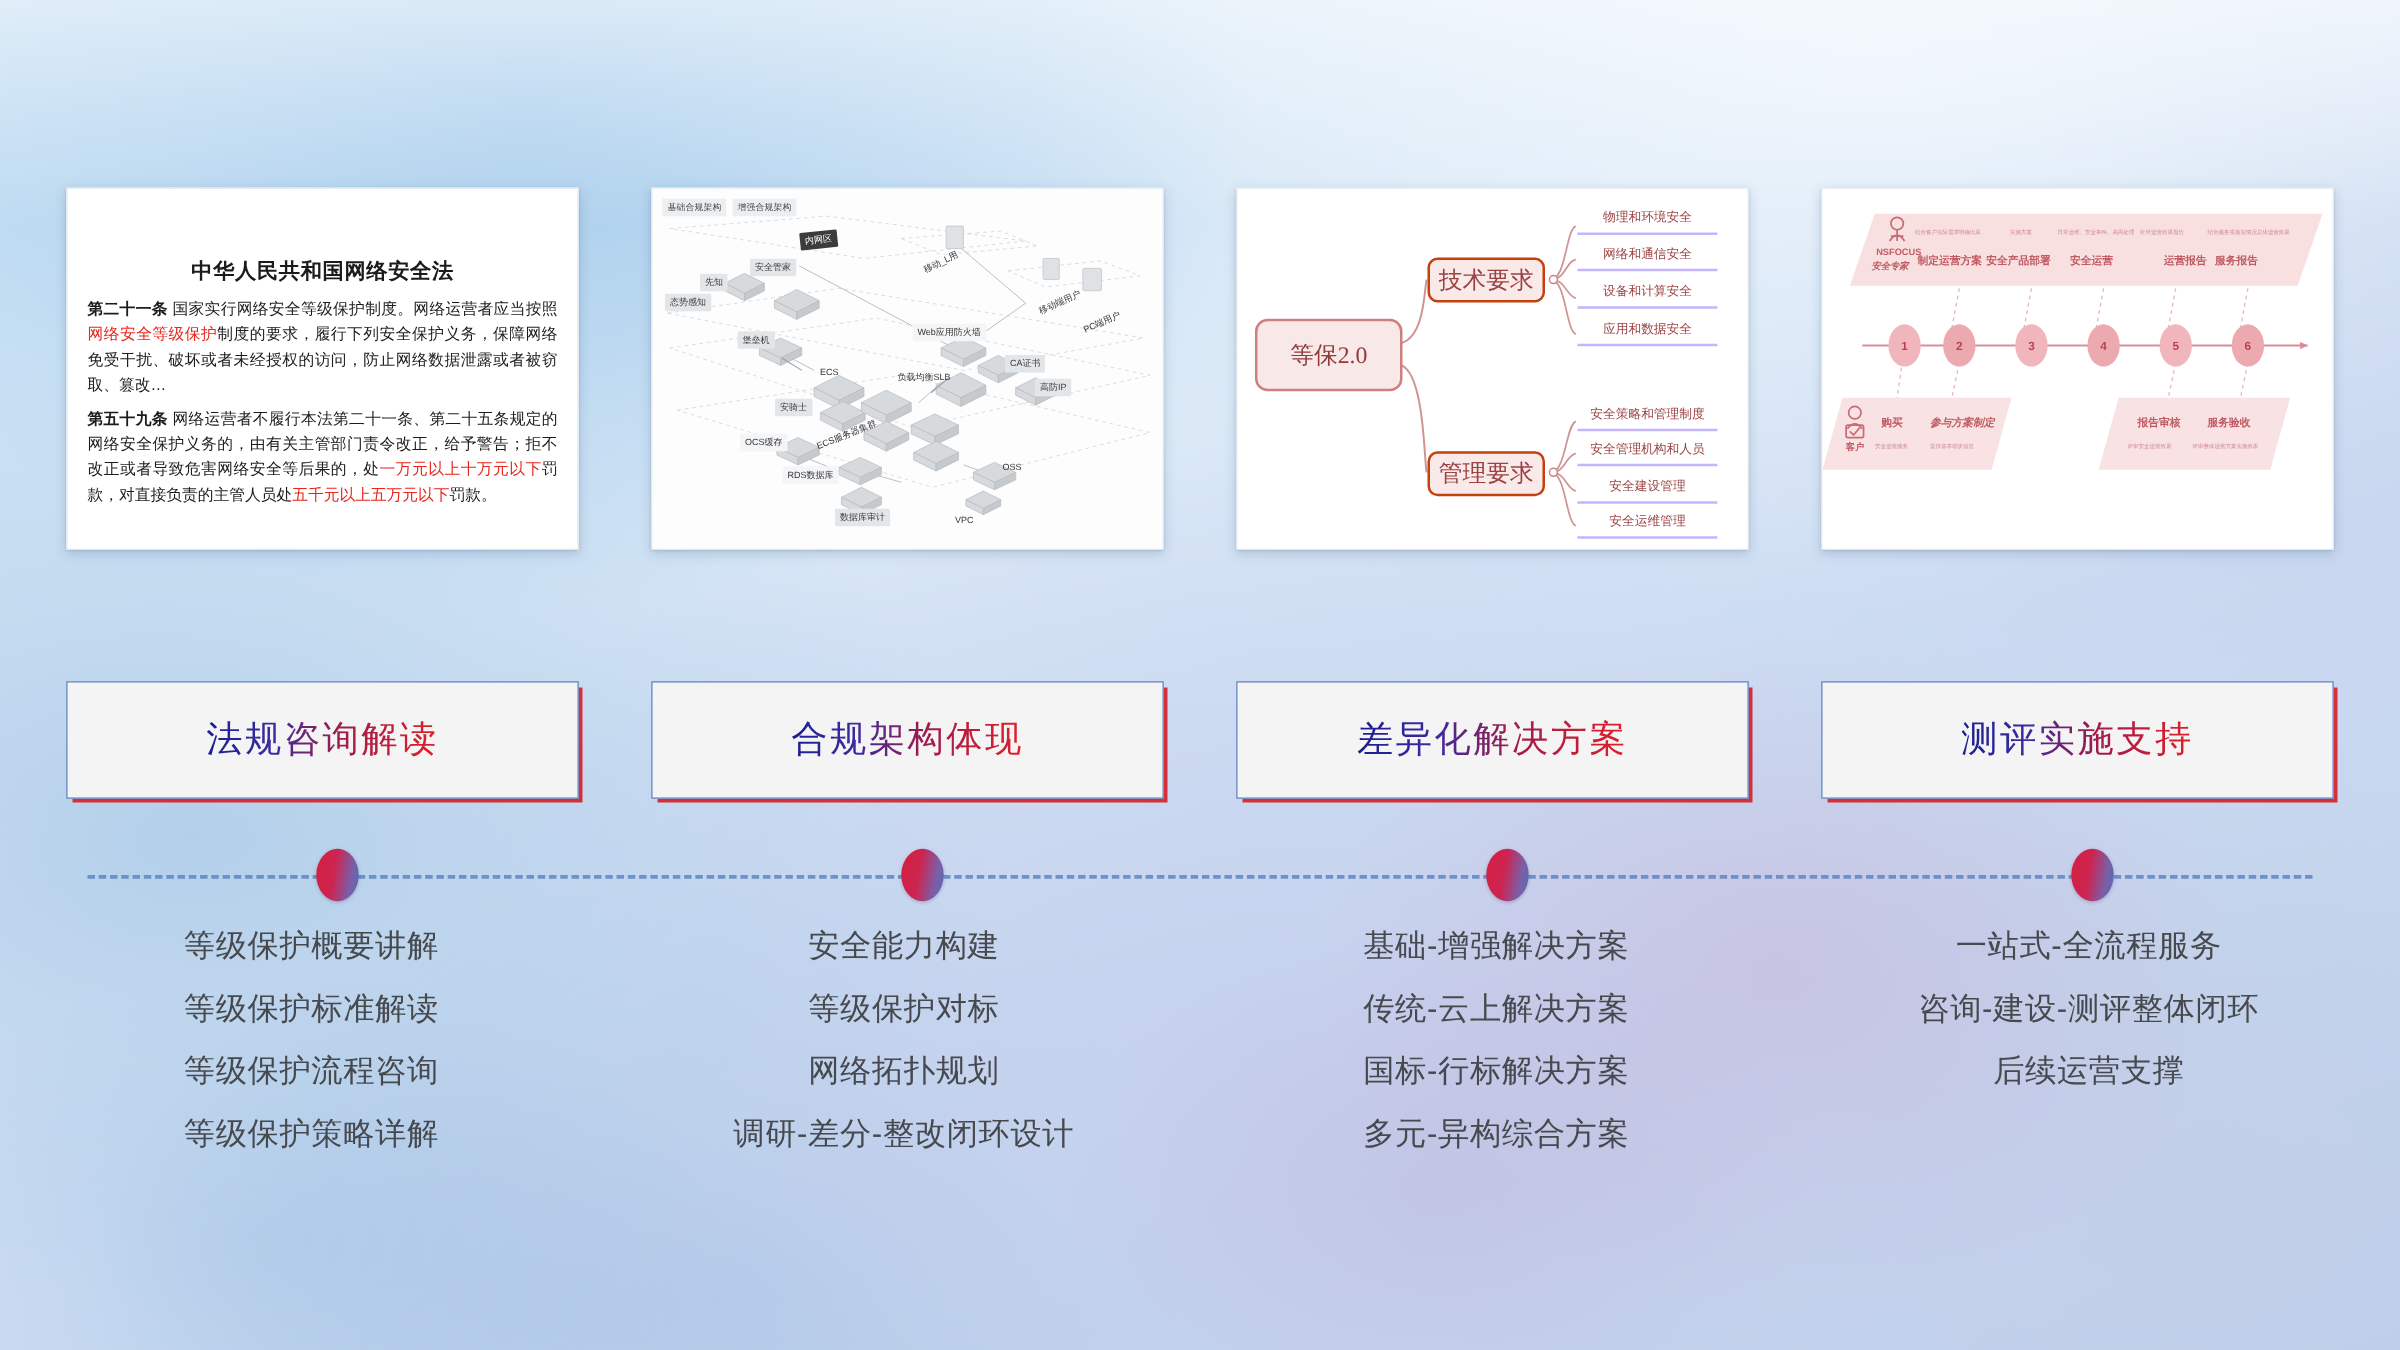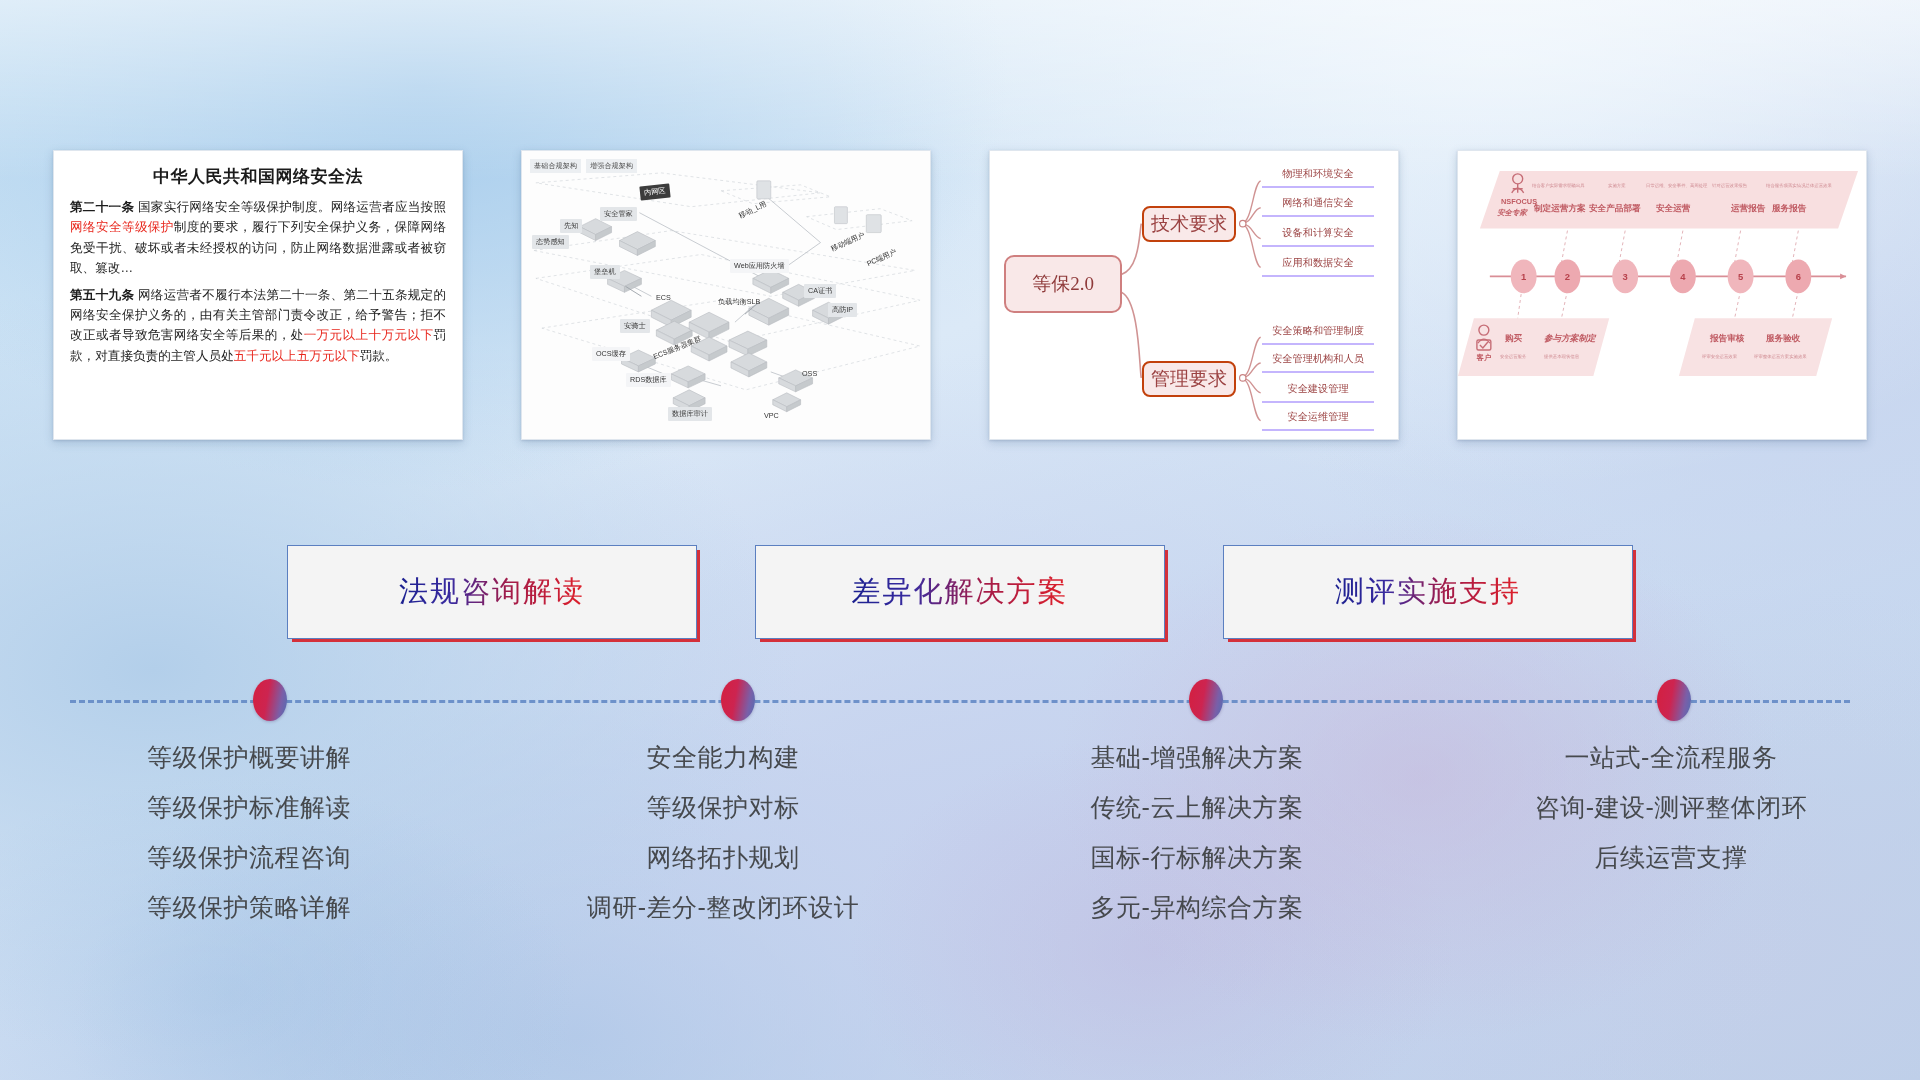--- a/index.html
+++ b/index.html
@@ -45,21 +45,21 @@
     background: #ffffff;
     border: 1px solid #dfe6ee;
     box-shadow: 0 3px 9px rgba(60,90,130,.22), 0 1px 2px rgba(60,90,130,.18);
     position: relative; overflow: hidden;
   }
 
   
   .law { padding: 14px 16px 10px 16px; }
   .law-title {
     text-align: center; font-size: 17px; font-weight: 700; color: #1b1b1b;
-    letter-spacing: .5px; margin-bottom: 9px;
+    letter-spacing: .5px; margin-bottom: 9px; margin-top: 40px;
   }
   .law-p {
     font-size: 12.6px; line-height: 1.62; color: #1c1c1c; text-align: justify;
     margin-bottom: 6px;
   }
   .law-p b { font-weight: 700; }
   .law-p .hi { color: #e8261c; }
 
   
   .arch { position: relative; width: 100%; height: 100%; background: #fdfdfd; }
@@ -410,20 +410,23 @@
       <div class="ns-sub" style="left:296px; top:203px;">评审整体运营方案实施效果</div>
     </div>
   </div>
 </div>
 
 <div class="titles">
   <div class="title-box">
     <span class="t">法规咨询解读</span>
   </div>
   <div class="title-box">
+    <span class="t">合规架构体现</span>
+  </div>
+  <div class="title-box">
     <span class="t">差异化解决方案</span>
   </div>
   <div class="title-box">
     <span class="t">测评实施支持</span>
   </div>
 </div>
 
 <div class="timeline">
   <div class="tl-line"></div>
   <div class="tl-dot" style="left:253px;"></div>

